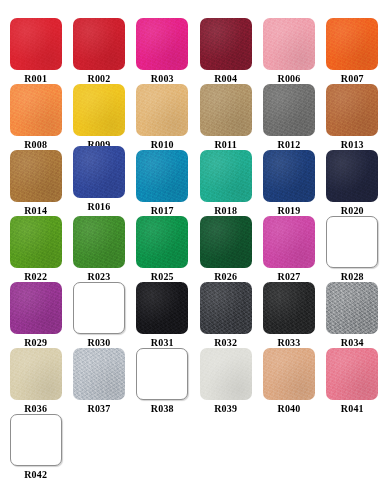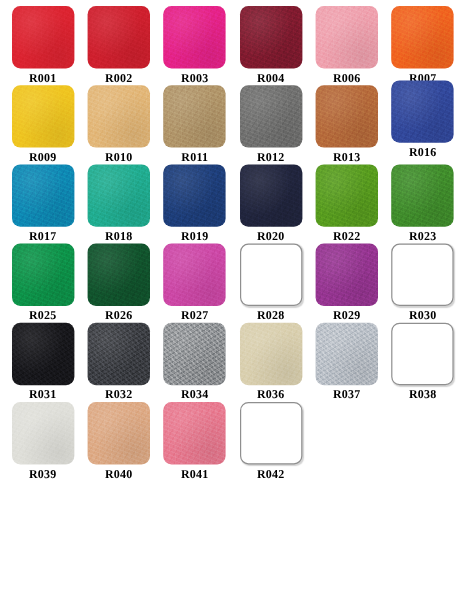--- a/index.html
+++ b/index.html
@@ -17,21 +17,21 @@
   }
 
   #swatch-grid {
     position: relative;
     width: 388px;
     height: 457px;
     display: grid;
     grid-template-columns: repeat(6, 1fr);
     grid-template-rows: repeat(7, 1fr);
     box-sizing: border-box;
-    padding: 5px 4px 4px 4px;
+    padding: 18px 4px 4px 4px;
   }
 
   .swatch-cell {
     position: relative;
     display: flex;
     flex-direction: column;
     align-items: center;
     justify-content: flex-start;
   }
 
@@ -149,38 +149,46 @@
     </div>
     <div class="swatch-cell">
       <div class="swatch-chip" style="background-color: rgb(239, 160, 173);"></div>
       <div class="swatch-label">R006</div>
     </div>
     <div class="swatch-cell">
       <div class="swatch-chip" style="background-color: rgb(240, 98, 31);"></div>
       <div class="swatch-label">R007</div>
     </div>
     <div class="swatch-cell">
+      <div class="swatch-chip" style="background-color: rgb(245, 138, 66);"></div>
+      <div class="swatch-label">R008</div>
+    </div>
+    <div class="swatch-cell">
       <div class="swatch-chip" style="background-color: rgb(239, 196, 32);"></div>
       <div class="swatch-label">R009</div>
     </div>
     <div class="swatch-cell">
       <div class="swatch-chip" style="background-color: rgb(226, 182, 119);"></div>
       <div class="swatch-label">R010</div>
     </div>
     <div class="swatch-cell">
       <div class="swatch-chip" style="background-color: rgb(176, 148, 104);"></div>
       <div class="swatch-label">R011</div>
     </div>
     <div class="swatch-cell">
       <div class="swatch-chip" style="background-color: rgb(111, 111, 110);"></div>
       <div class="swatch-label">R012</div>
     </div>
     <div class="swatch-cell">
       <div class="swatch-chip" style="background-color: rgb(181, 105, 58);"></div>
       <div class="swatch-label">R013</div>
+    </div>
+    <div class="swatch-cell">
+      <div class="swatch-chip" style="background-color: rgb(169, 118, 59);"></div>
+      <div class="swatch-label">R014</div>
     </div>
     <div class="swatch-cell offset-up">
       <div class="swatch-chip" style="background-color: rgb(49, 71, 154);"></div>
       <div class="swatch-label">R016</div>
     </div>
     <div class="swatch-cell">
       <div class="swatch-chip" style="background-color: rgb(14, 135, 179);"></div>
       <div class="swatch-label">R017</div>
     </div>
     <div class="swatch-cell">
@@ -229,20 +237,24 @@
     </div>
     <div class="swatch-cell">
       <div class="swatch-chip heather" style="background-color: rgb(23, 23, 27);"></div>
       <div class="swatch-label">R031</div>
     </div>
     <div class="swatch-cell">
       <div class="swatch-chip heather" style="background-color: rgb(59, 61, 66);"></div>
       <div class="swatch-label">R032</div>
     </div>
     <div class="swatch-cell">
+      <div class="swatch-chip heather" style="background-color: rgb(38, 39, 40);"></div>
+      <div class="swatch-label">R033</div>
+    </div>
+    <div class="swatch-cell">
       <div class="swatch-chip heather" style="background-color: rgb(142, 145, 148);"></div>
       <div class="swatch-label">R034</div>
     </div>
     <div class="swatch-cell">
       <div class="swatch-chip" style="background-color: rgb(217, 207, 174);"></div>
       <div class="swatch-label">R036</div>
     </div>
     <div class="swatch-cell">
       <div class="swatch-chip heather" style="background-color: rgb(184, 190, 198);"></div>
       <div class="swatch-label">R037</div>

